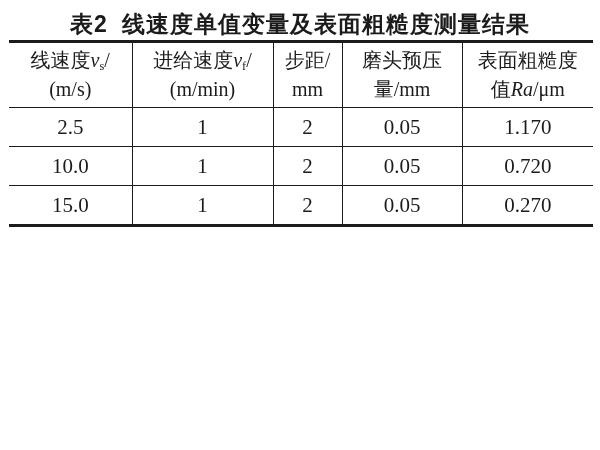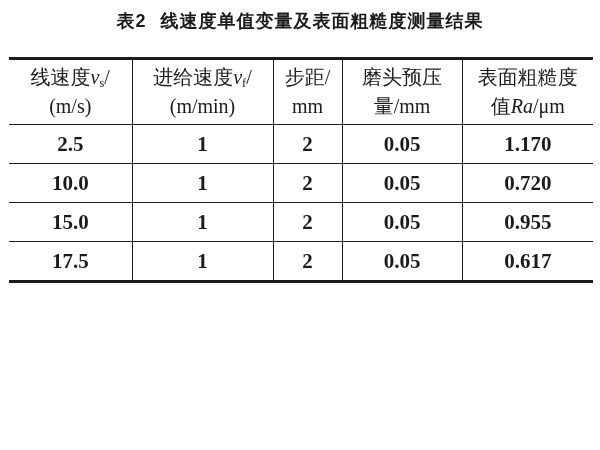--- a/index.html
+++ b/index.html
@@ -12,42 +12,41 @@
     height: 450px;
     overflow: hidden;
     color: #1b1b1b;
     font-family: "Liberation Serif", serif;
   }
   .page-title {
     margin-top: 9px;
     text-align: center;
     font-family: "Liberation Sans", sans-serif;
     font-weight: bold;
-    font-size: 18px;
+    font-size: 23px;
     letter-spacing: 1px;
     white-space: nowrap;
   }
   .page-title .t-label { margin-right: 14px; }
 
   table.data-table {
     border-collapse: collapse;
     table-layout: fixed;
-    margin: 24px 0 0 9px;
+    margin: 0 0 0 9px;
     width: 584px;
     border-top: 3px solid #1b1b1b;
     border-bottom: 3px solid #1b1b1b;
   }
   th, td {
     border-bottom: 1.5px solid #1b1b1b;
     border-right: 1.5px solid #1b1b1b;
     text-align: center;
     vertical-align: middle;
     padding: 0;
     overflow: hidden;
-    font-weight: bold;
   }
   th:last-child, td:last-child { border-right: none; }
   th {
     font-weight: normal;
     font-size: 20px;
     height: 64px;
     line-height: 1.45;
   }
   td {
     font-size: 21px;
@@ -118,23 +117,16 @@
       <td>1</td>
       <td>2</td>
       <td>0.05</td>
       <td>0.720</td>
     </tr>
     <tr>
       <td>15.0</td>
       <td>1</td>
       <td>2</td>
       <td>0.05</td>
-      <td>0.955</td>
-    </tr>
-    <tr>
-      <td>17.5</td>
-      <td>1</td>
-      <td>2</td>
-      <td>0.05</td>
-      <td>0.617</td>
+      <td>0.270</td>
     </tr>
   </tbody>
 </table>
 
 </body></html>

